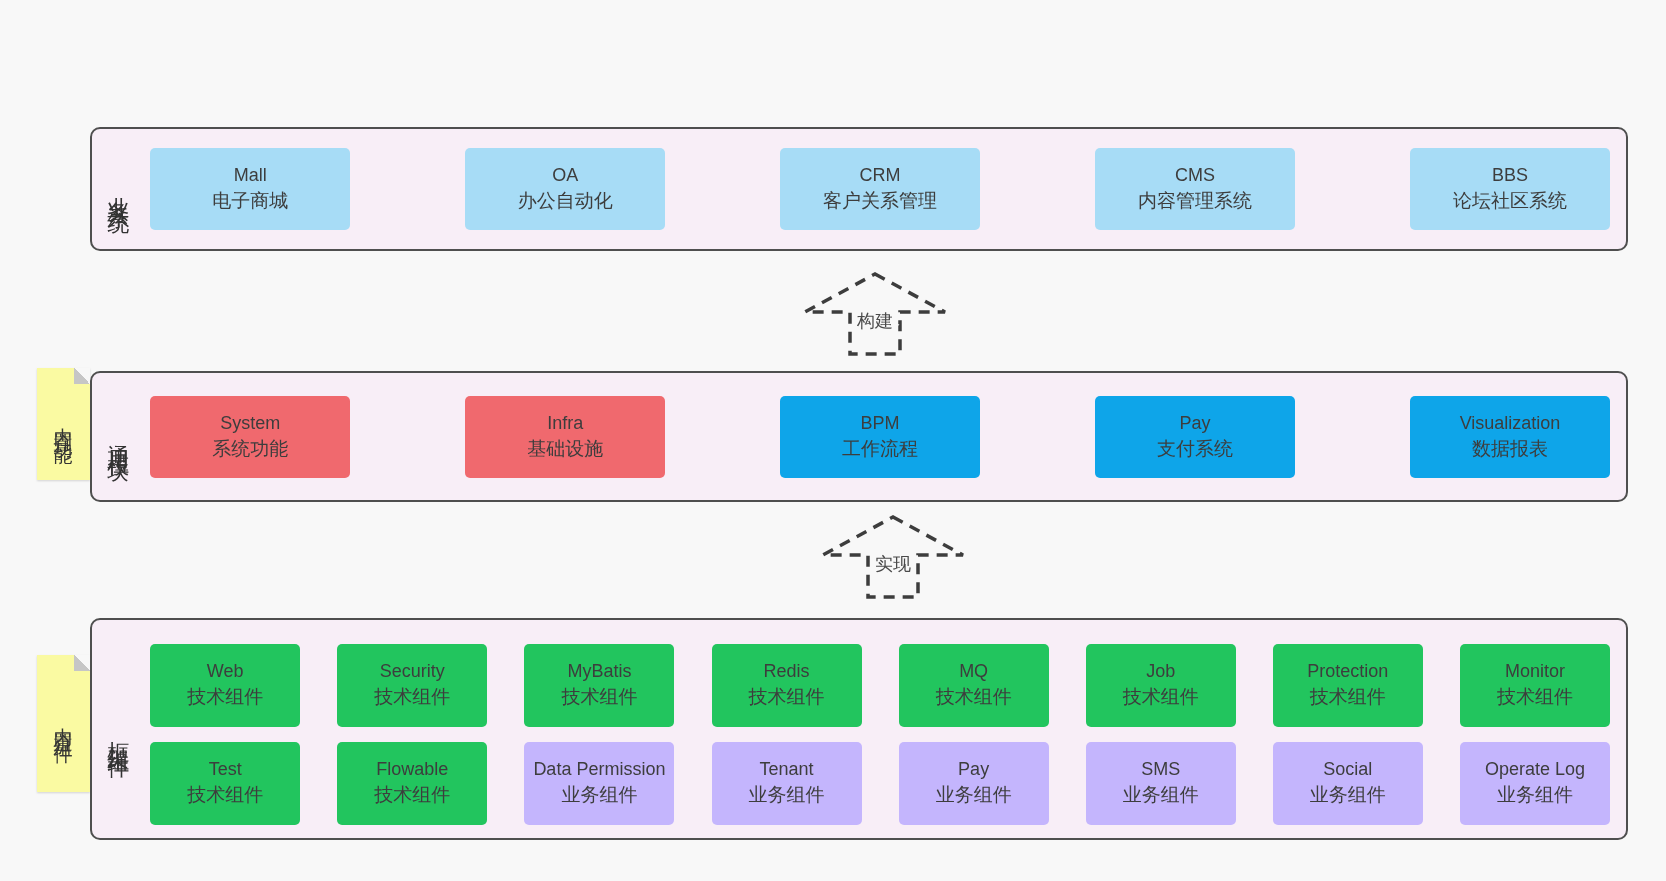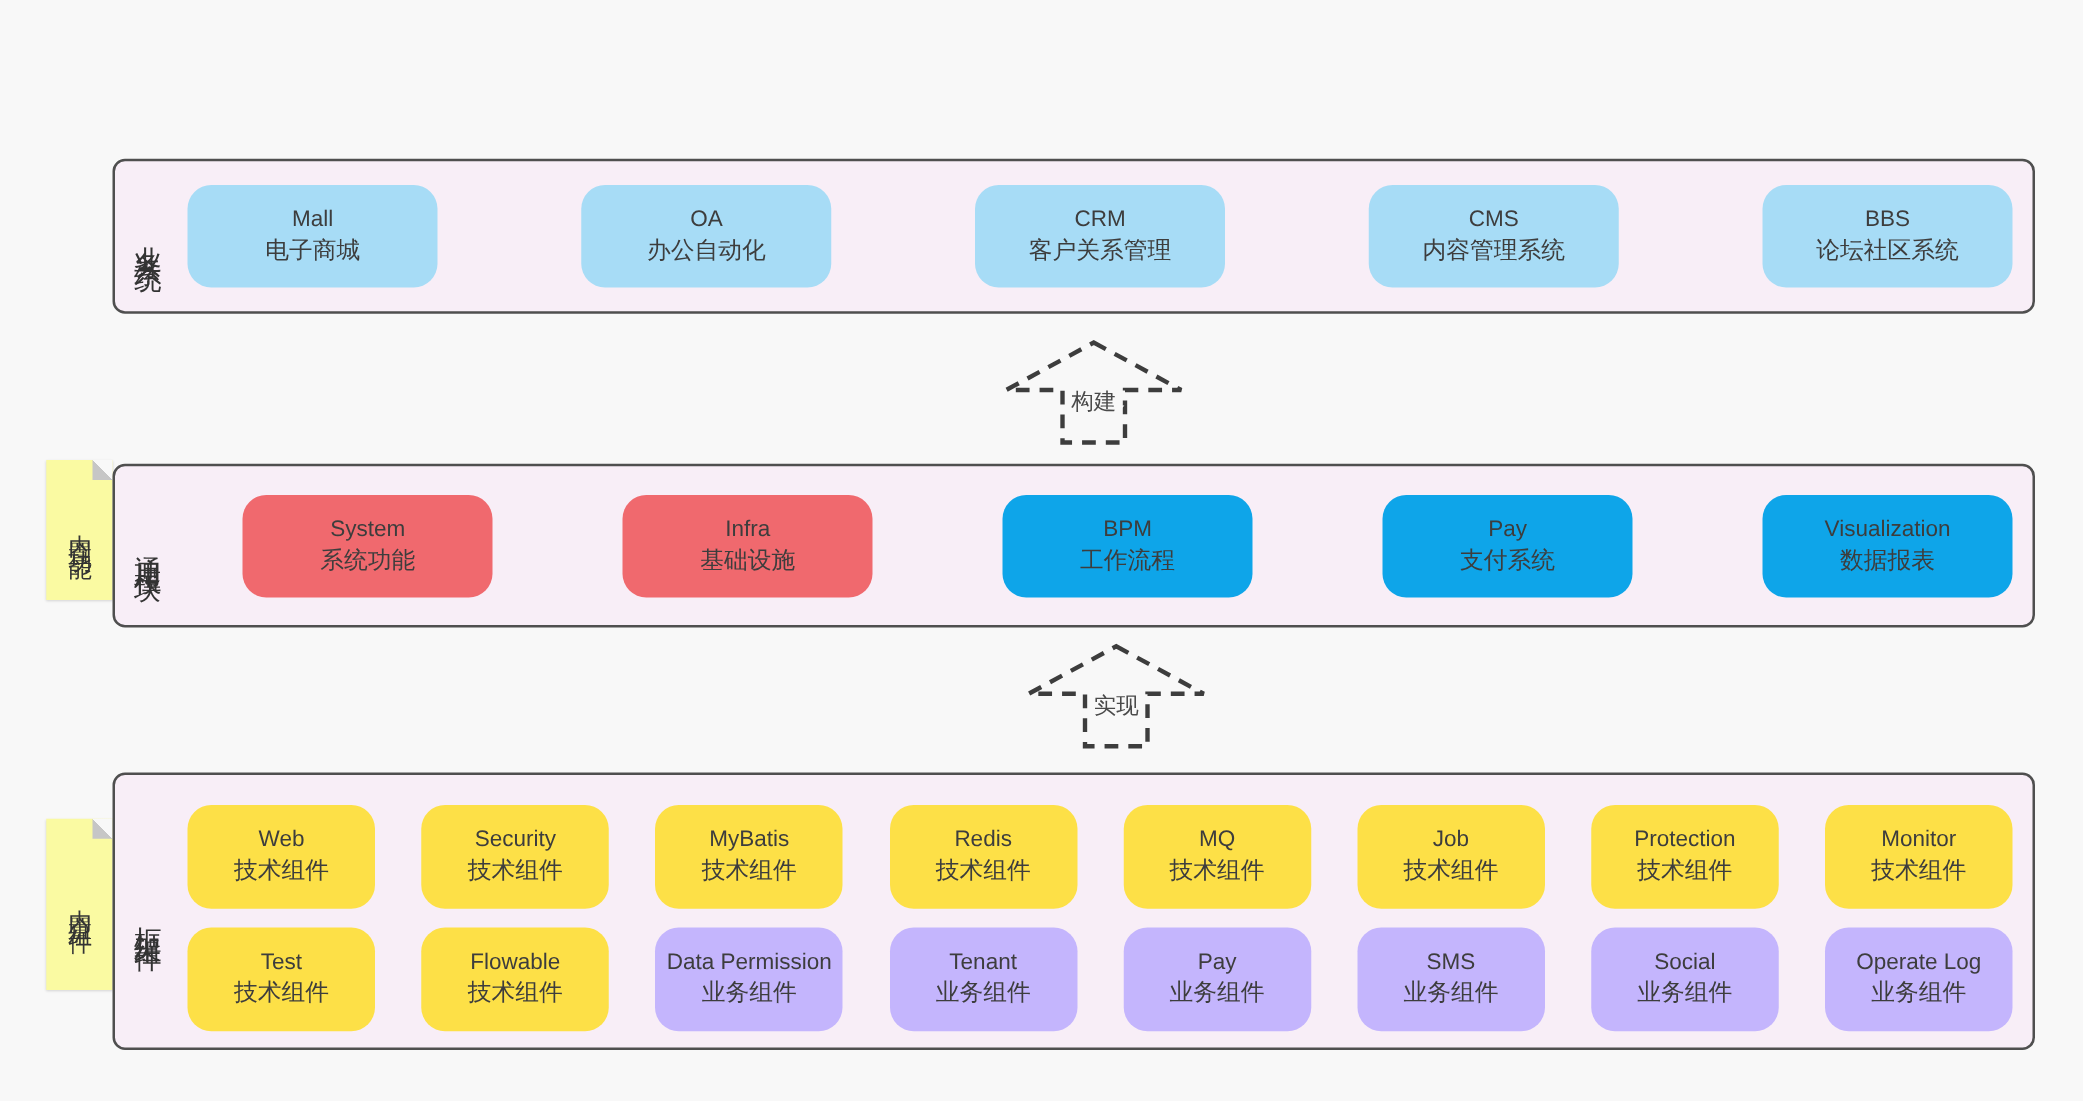--- a/index.html
+++ b/index.html
@@ -39,37 +39,37 @@
     justify-content: space-between;
     align-items: center;
   }
   .rows {
     flex: 1;
     display: flex;
     flex-direction: column;
     gap: 15px;
   }
   .box {
-    border-radius: 19px;
+    border-radius: 5px;
     display: flex;
     flex-direction: column;
     align-items: center;
     justify-content: center;
     text-align: center;
     line-height: 1.38;
     padding: 4px 6px;
   }
   .band .boxes .box { width: 200px; height: 82px; }
   .band.b3 .boxes .box { width: 150px; height: 83px; }
   .box-name { font-size: 18px; }
   .box-sub  { font-size: 19px; }
   .c-blue  { background: #a7dcf6; }
   .c-red   { background: #f0696e; }
   .c-pink  { background: #0ea5e9; }
-  .c-green { background: #fde047; }
+  .c-green { background: #22c55e; }
   .c-lgreen{ background: #c4b5fd; }
   .sticky {
     position: absolute;
     left: 37px;
     width: 53px;
     background: #fafaa2;
     z-index: 1;
     display: flex;
     align-items: center;
     justify-content: center;
@@ -100,21 +100,21 @@
     font-size: 18px;
     fill: #4a4a4a;
     text-anchor: middle;
     paint-order: stroke;
     stroke: #f8f8f8;
     stroke-width: 7px;
     font-family: "Liberation Sans", sans-serif;
   }
   
   #band1 { top: 127px; height: 124px; }
-  #band2 { top: 371px; height: 131px; gap: 44px; }
+  #band2 { top: 371px; height: 131px; }
   #band3 { top: 618px; height: 222px; padding-top: 24px; padding-bottom: 14px; }
   #arrow1 { left: 800px; top: 271px; }
   #arrow2 { left: 818px; top: 514px; }
   #sticky1 { top: 368px; height: 112px; }
   #sticky2 { top: 655px; height: 137px; }
 </style>
 </head>
 <body>
 
 <div class="band" id="band1">

